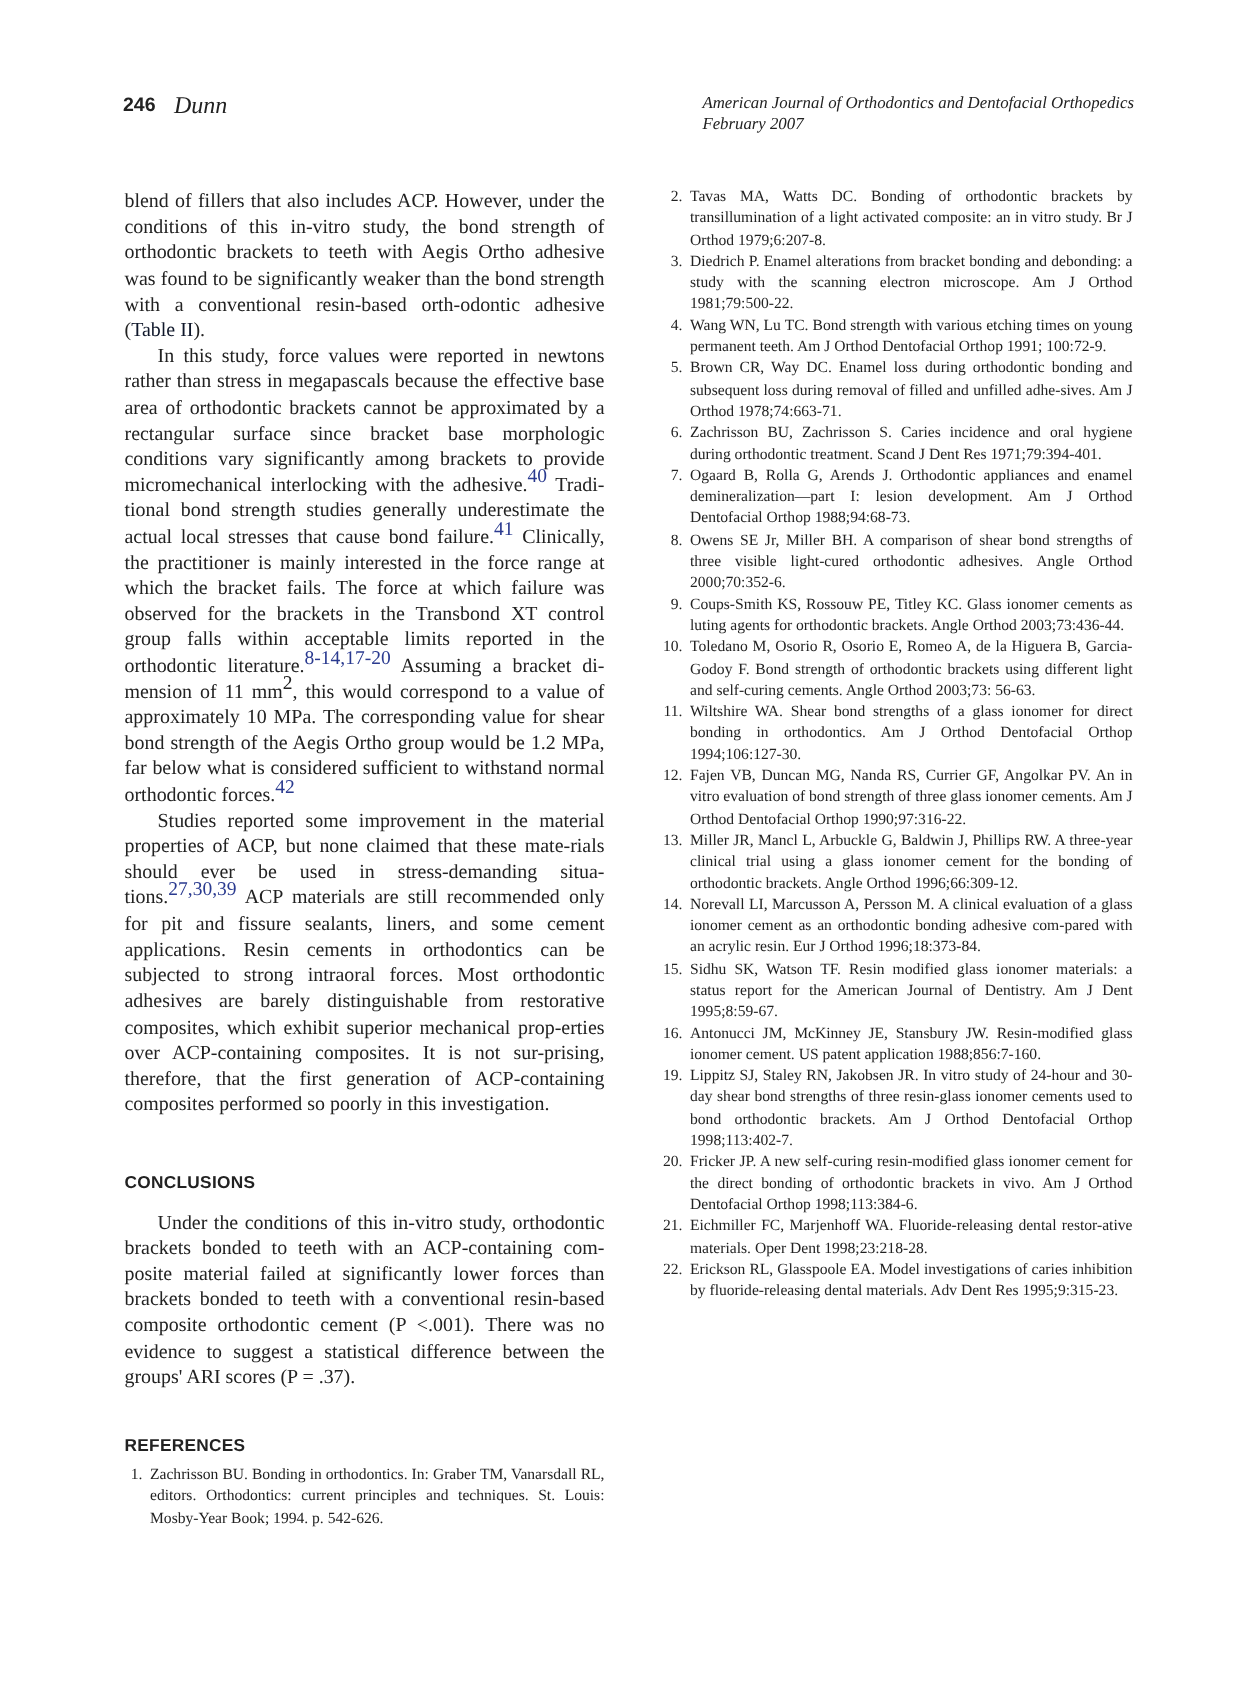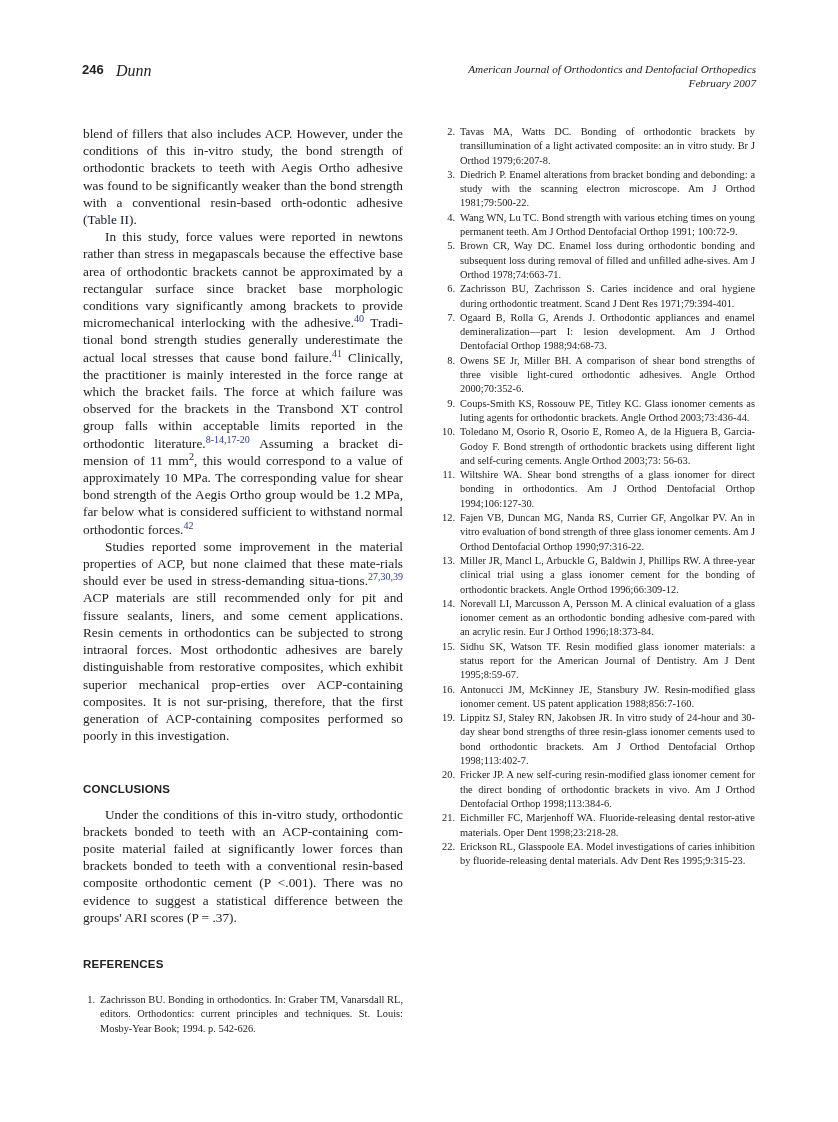--- a/index.html
+++ b/index.html
@@ -1,30 +1,30 @@
 <!DOCTYPE html>
 <html><head>
   <meta charset="utf-8">
   <style>
     html, body { margin: 0; padding: 0; background: #ffffff; }
     body { width: 838px; height: 1122px; position: relative; overflow: hidden; color: #222; }
     .header { position: absolute; top: 62px; left: 82px; right: 82px; height: 34px; }
     .page-num { position: absolute; left: 0; top: 0; font-family: "Liberation Sans", sans-serif; font-weight: bold; font-size: 13px; }
     .author { position: absolute; left: 34px; top: 0; font-family: "Liberation Serif", serif; font-style: italic; font-size: 16px; }
-    .journal { position: absolute; right: 0; top: 0; text-align: right; font-family: "Liberation Serif", serif; font-style: italic; font-size: 11.2px; line-height: 14px; }
+    .journal { position: absolute; right: 0; top: 0; text-align: left; font-family: "Liberation Serif", serif; font-style: italic; font-size: 11.2px; line-height: 14px; }
     .col-left { position: absolute; top: 125px; left: 83px; width: 320px; font-family: "Liberation Serif", serif; font-size: 13.3px; line-height: 17.2px; text-align: justify; }
     .col-right { position: absolute; top: 125px; left: 437px; width: 318px; font-family: "Liberation Serif", serif; font-size: 10.4px; line-height: 14.3px; text-align: justify; }
     .para { margin: 0; text-indent: 22px; }
     .para.first { text-indent: 0; }
     .link { color: #0f172a; }
-    sup { font-size: 10px; line-height: 0; color: #2a3a8f; }
+    sup { font-size: 13px; line-height: 0; color: #2a3a8f; }
     sup.black { color: #222; }
     .section-heading { font-family: Liberation Sans, sans-serif; font-weight: bold; font-size: 11.5px; letter-spacing: 0.2px; margin: 0; }
     .h-conclusions { margin-top: 37px; margin-bottom: 7px; }
-    .h-references { margin-top: 30px; margin-bottom: 20px; }
+    .h-references { margin-top: 30px; margin-bottom: 4px; }
     .ref { display: flex; margin: 0; }
     .ref .num { width: 20px; flex: none; text-align: right; padding-right: 5px; }
     .ref .txt { flex: 1; text-align: justify; }
     .col-left .ref { font-size: 10.4px; line-height: 14.3px; }
     .col-left .ref .num { width: 12px; }
     .col-right .ref .num { width: 18px; }
   </style>
 </head>
 <body>
 

